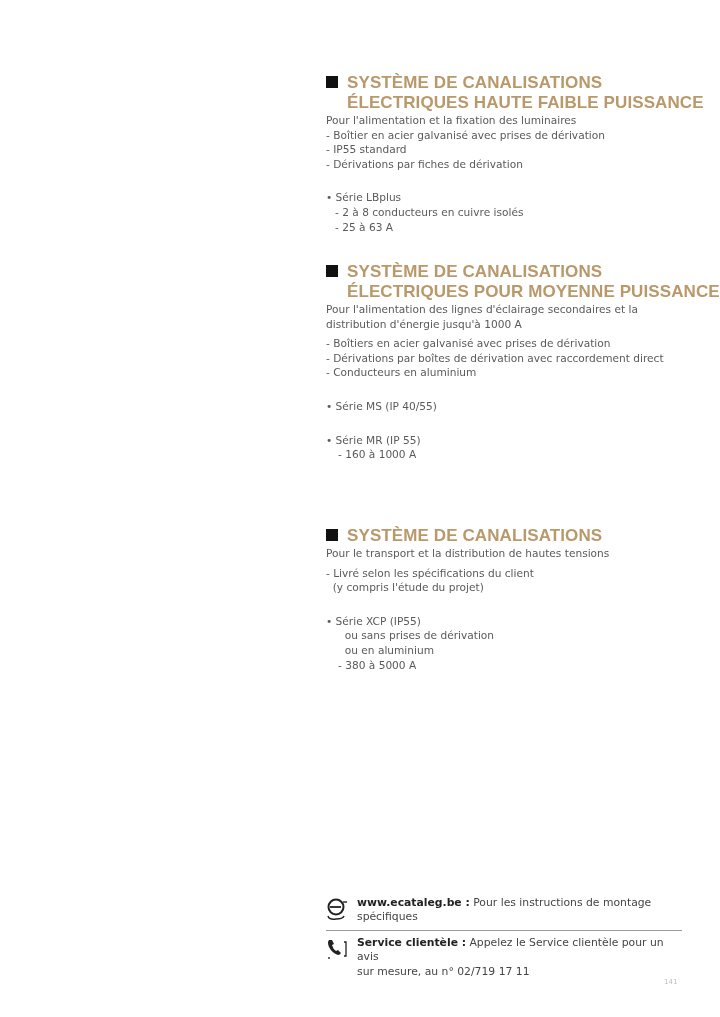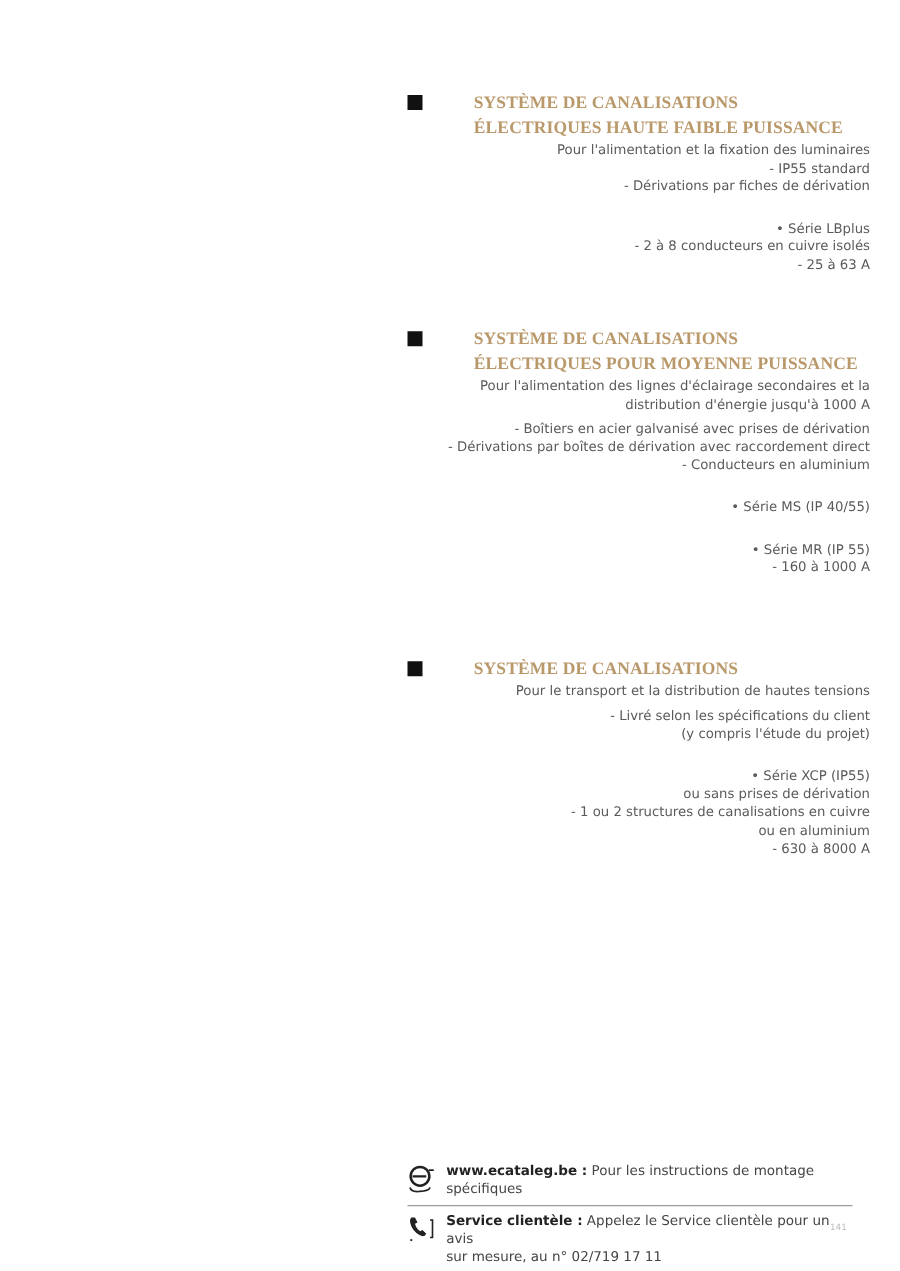--- a/index.html
+++ b/index.html
@@ -1,23 +1,23 @@
 <!DOCTYPE html>
 <html><head>
 <meta charset="utf-8">
 <style>
   html, body { margin:0; padding:0; background:#ffffff; }
   body { width:720px; height:1017px; position:relative; overflow:hidden;
          font-family:"DejaVu Sans", sans-serif; color:#555555; }
   .section { position:absolute; left:326px; width:370px; }
   .heading { position:relative; padding-left:21px; margin:0; }
   .heading .sq { position:absolute; left:0; top:3px; width:12px; height:12px; background:#111111; }
-  .heading .h { display:block; font-family:Liberation Serif, serif; font-weight:bold;
-                color:#b9986a; font-size:14px; line-height:20px; letter-spacing:0.1px; white-space:nowrap;margin-left:32px;}
-  .txt { font-size:10.6px; line-height:14.6px; color:#5a5a5a; white-space:nowrap;text-align:right; }
+  .heading .h { display:block; font-family:Liberation Sans, sans-serif; font-weight:bold;
+                color:#b9986a; font-size:17px; line-height:20px; letter-spacing:0.1px; white-space:nowrap;}
+  .txt { font-size:10.6px; line-height:14.6px; color:#5a5a5a; white-space:nowrap; }
   .gap6 { height:5px; }
   .gap18 { height:19px; }
   .ind1 { padding-left:9px; }
   .ind2 { padding-left:12px; }
   .footer { position:absolute; left:326px; width:356px; }
   .frow { position:relative; padding-left:31px; font-size:10.8px; line-height:14.4px; color:#444; }
   .frow b { color:#222; }
   .ficon { position:absolute; left:0; top:0; width:24px; height:28px; }
   .fdivider { height:1px; background:#9a9a9a; margin:5px 0 5px 0; }
   .pagenum { position:absolute; left:664px; top:978px; font-size:7px; color:#bbb; }
@@ -25,20 +25,21 @@
 </head>
 <body>
 
 <div class="section" style="top:73px;">
   <div class="heading">
     <span class="sq"></span>
     <span class="h">SYSTÈME DE CANALISATIONS</span>
     <span class="h">ÉLECTRIQUES HAUTE FAIBLE PUISSANCE</span>
   </div>
   <div class="txt">Pour l'alimentation et la fixation des luminaires</div>
+  <div class="txt">- Boîtier en acier galvanisé avec prises de dérivation</div>
   <div class="txt">- IP55 standard</div>
   <div class="txt">- Dérivations par fiches de dérivation</div>
   <div class="gap18"></div>
   <div class="txt">• Série LBplus</div>
   <div class="txt ind1">- 2 à 8 conducteurs en cuivre isolés</div>
   <div class="txt ind1">- 25 à 63 A</div>
 </div>
 
 <div class="section" style="top:262px;">
   <div class="heading">
@@ -64,26 +65,25 @@
     <span class="sq"></span>
     <span class="h">SYSTÈME DE CANALISATIONS</span>
   </div>
   <div class="txt">Pour le transport et la distribution de hautes tensions</div>
   <div class="gap6"></div>
   <div class="txt">- Livré selon les spécifications du client</div>
   <div class="txt" style="white-space:pre;">  (y compris l'étude du projet)</div>
   <div class="gap18"></div>
   <div class="txt">•  Série XCP (IP55)</div>
   <div class="txt ind2" style="white-space:pre;">  ou sans prises de dérivation</div>
-  <div class="txt ind2">- 1 ou 2 structures de canalisations en cuivre</div>
   <div class="txt ind2" style="white-space:pre;">  ou en aluminium</div>
-  <div class="txt ind2">- 630 à 8000 A</div>
+  <div class="txt ind2">- 380 à 5000 A</div>
 </div>
 
-<div class="footer" style="top:896px;margin-top:34px;">
+<div class="footer" style="top:896px;">
   <div class="frow">
     <svg class="ficon" viewBox="0 0 24 28">
       <circle cx="10" cy="11" r="7.5" fill="none" stroke="#222" stroke-width="2"></circle>
       <path d="M4 11 H15" stroke="#222" stroke-width="1.8"></path>
       <path d="M17 6 H21" stroke="#222" stroke-width="1.4"></path>
       <path d="M2 20 Q3 24 10 23 Q17 23 18 20" fill="none" stroke="#222" stroke-width="1.4"></path>
     </svg>
     <span><b>www.ecataleg.be :</b></span><span> Pour les instructions de montage</span><br>
     <span>spécifiques</span>
   </div>

